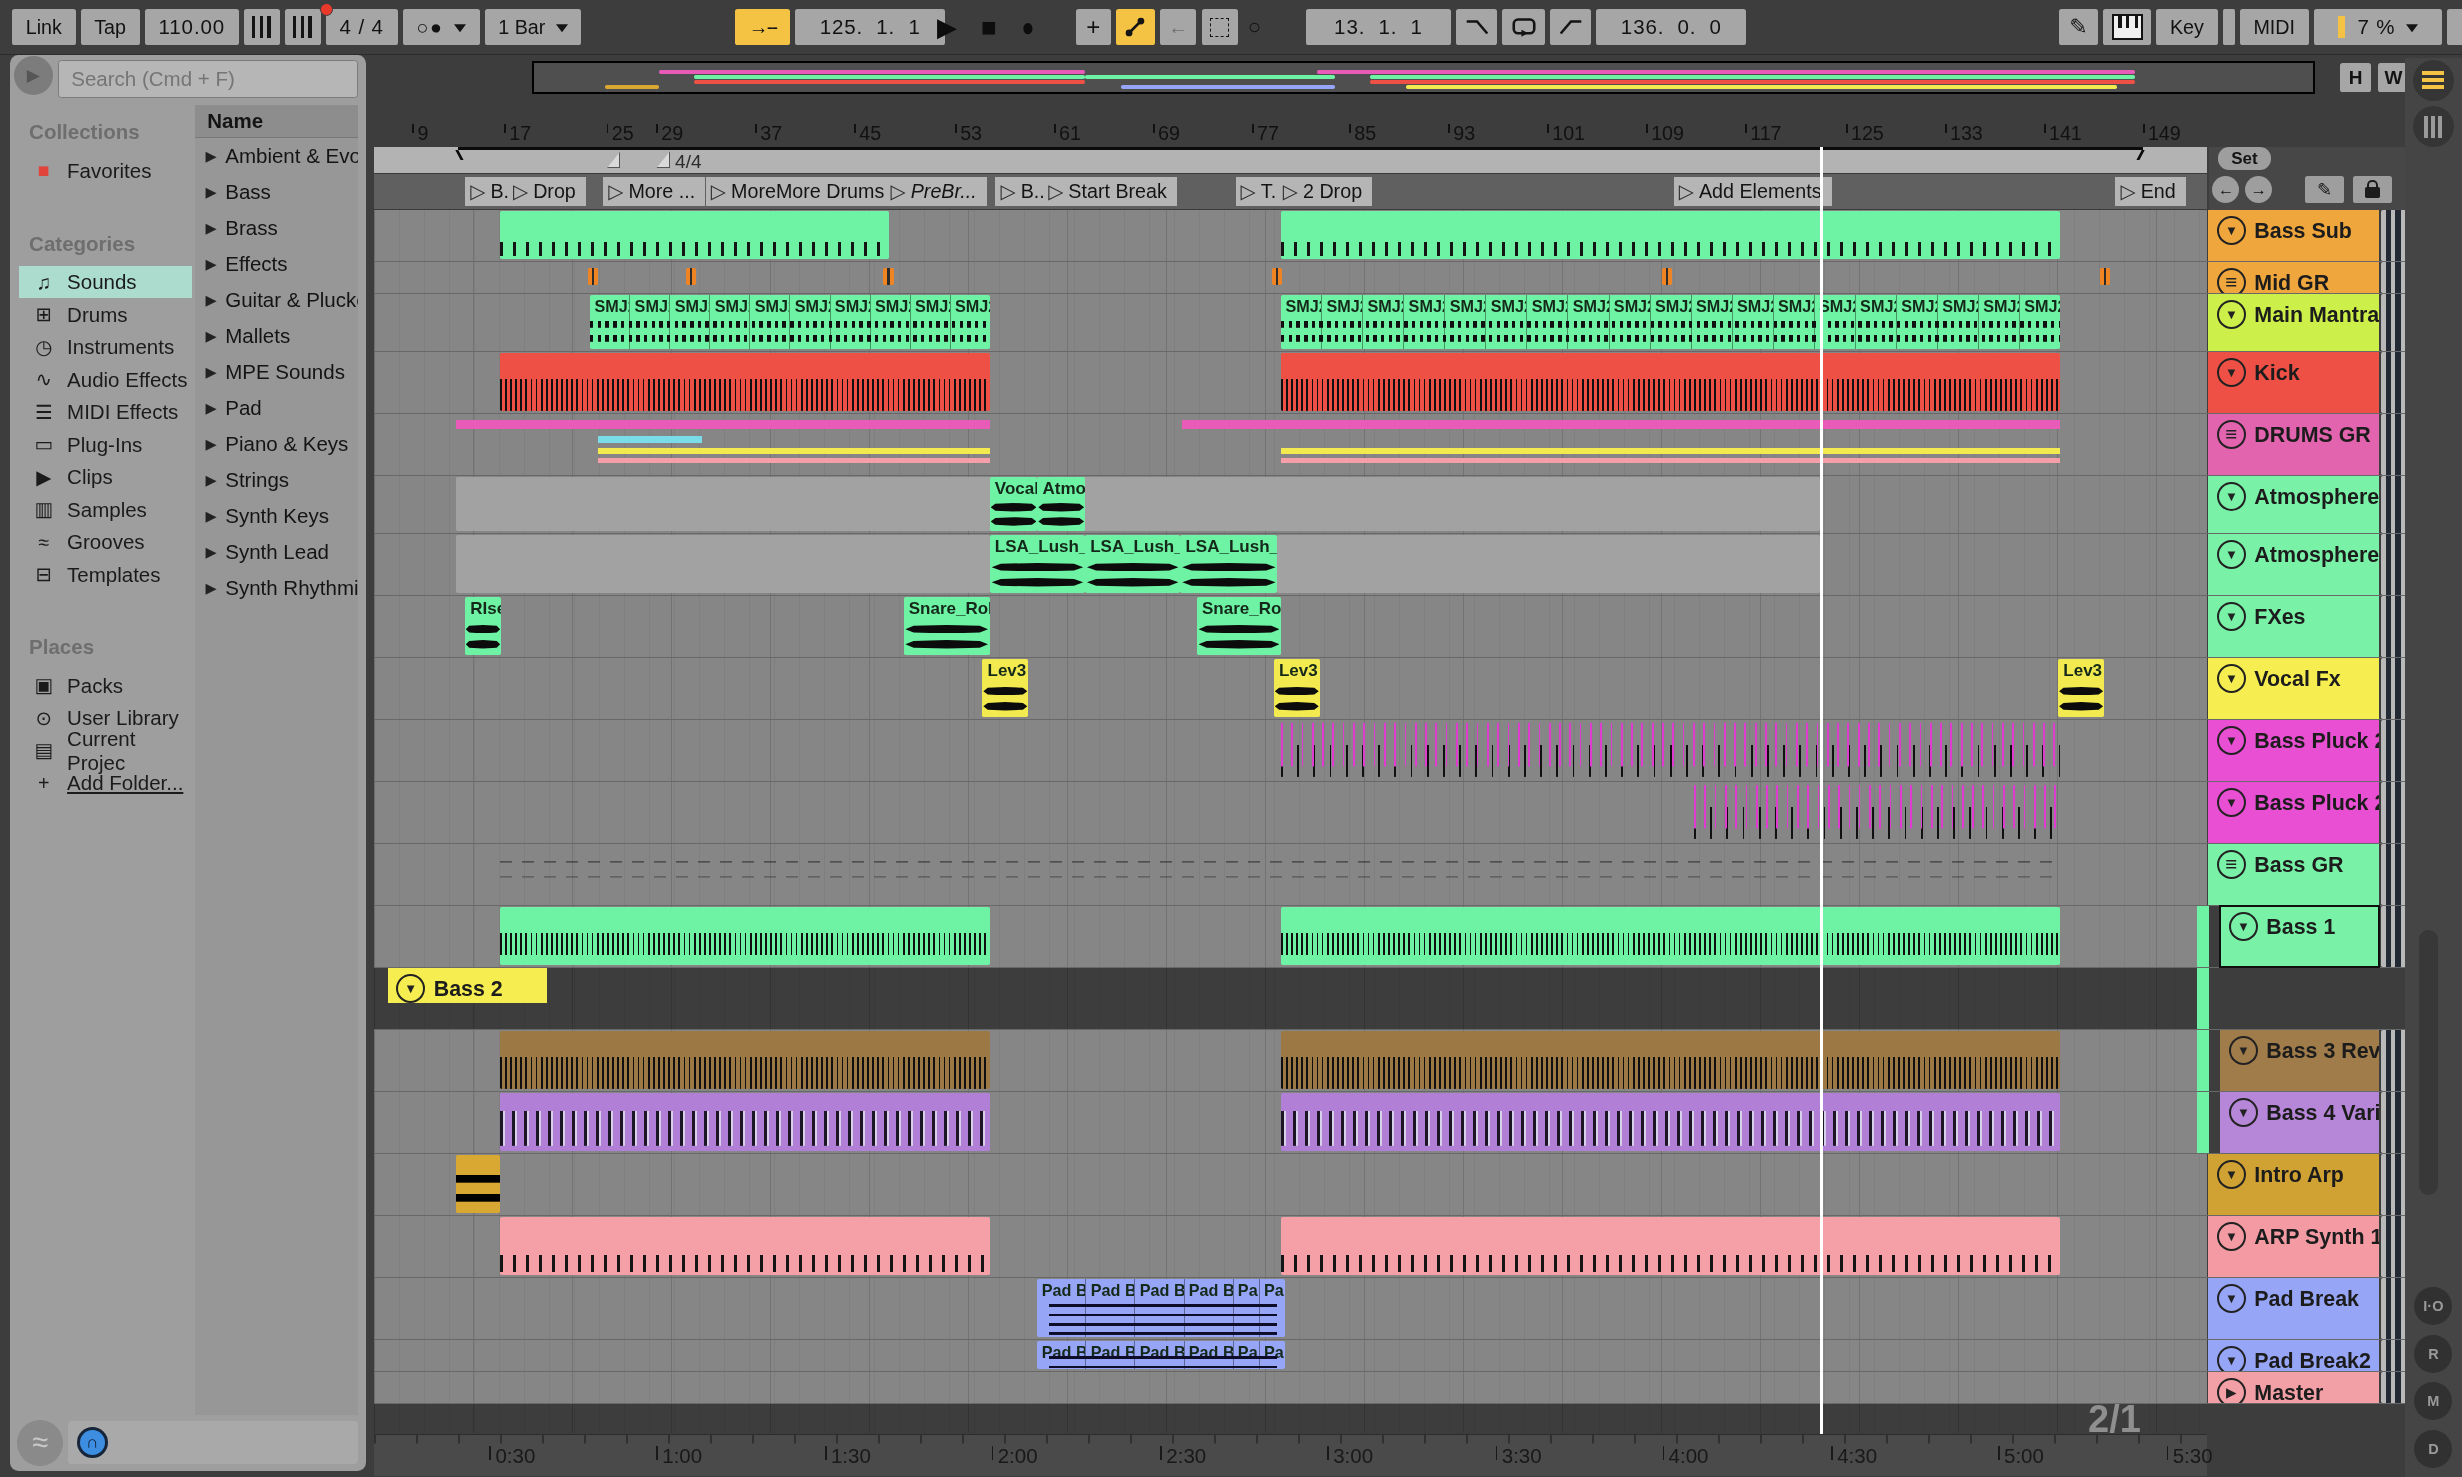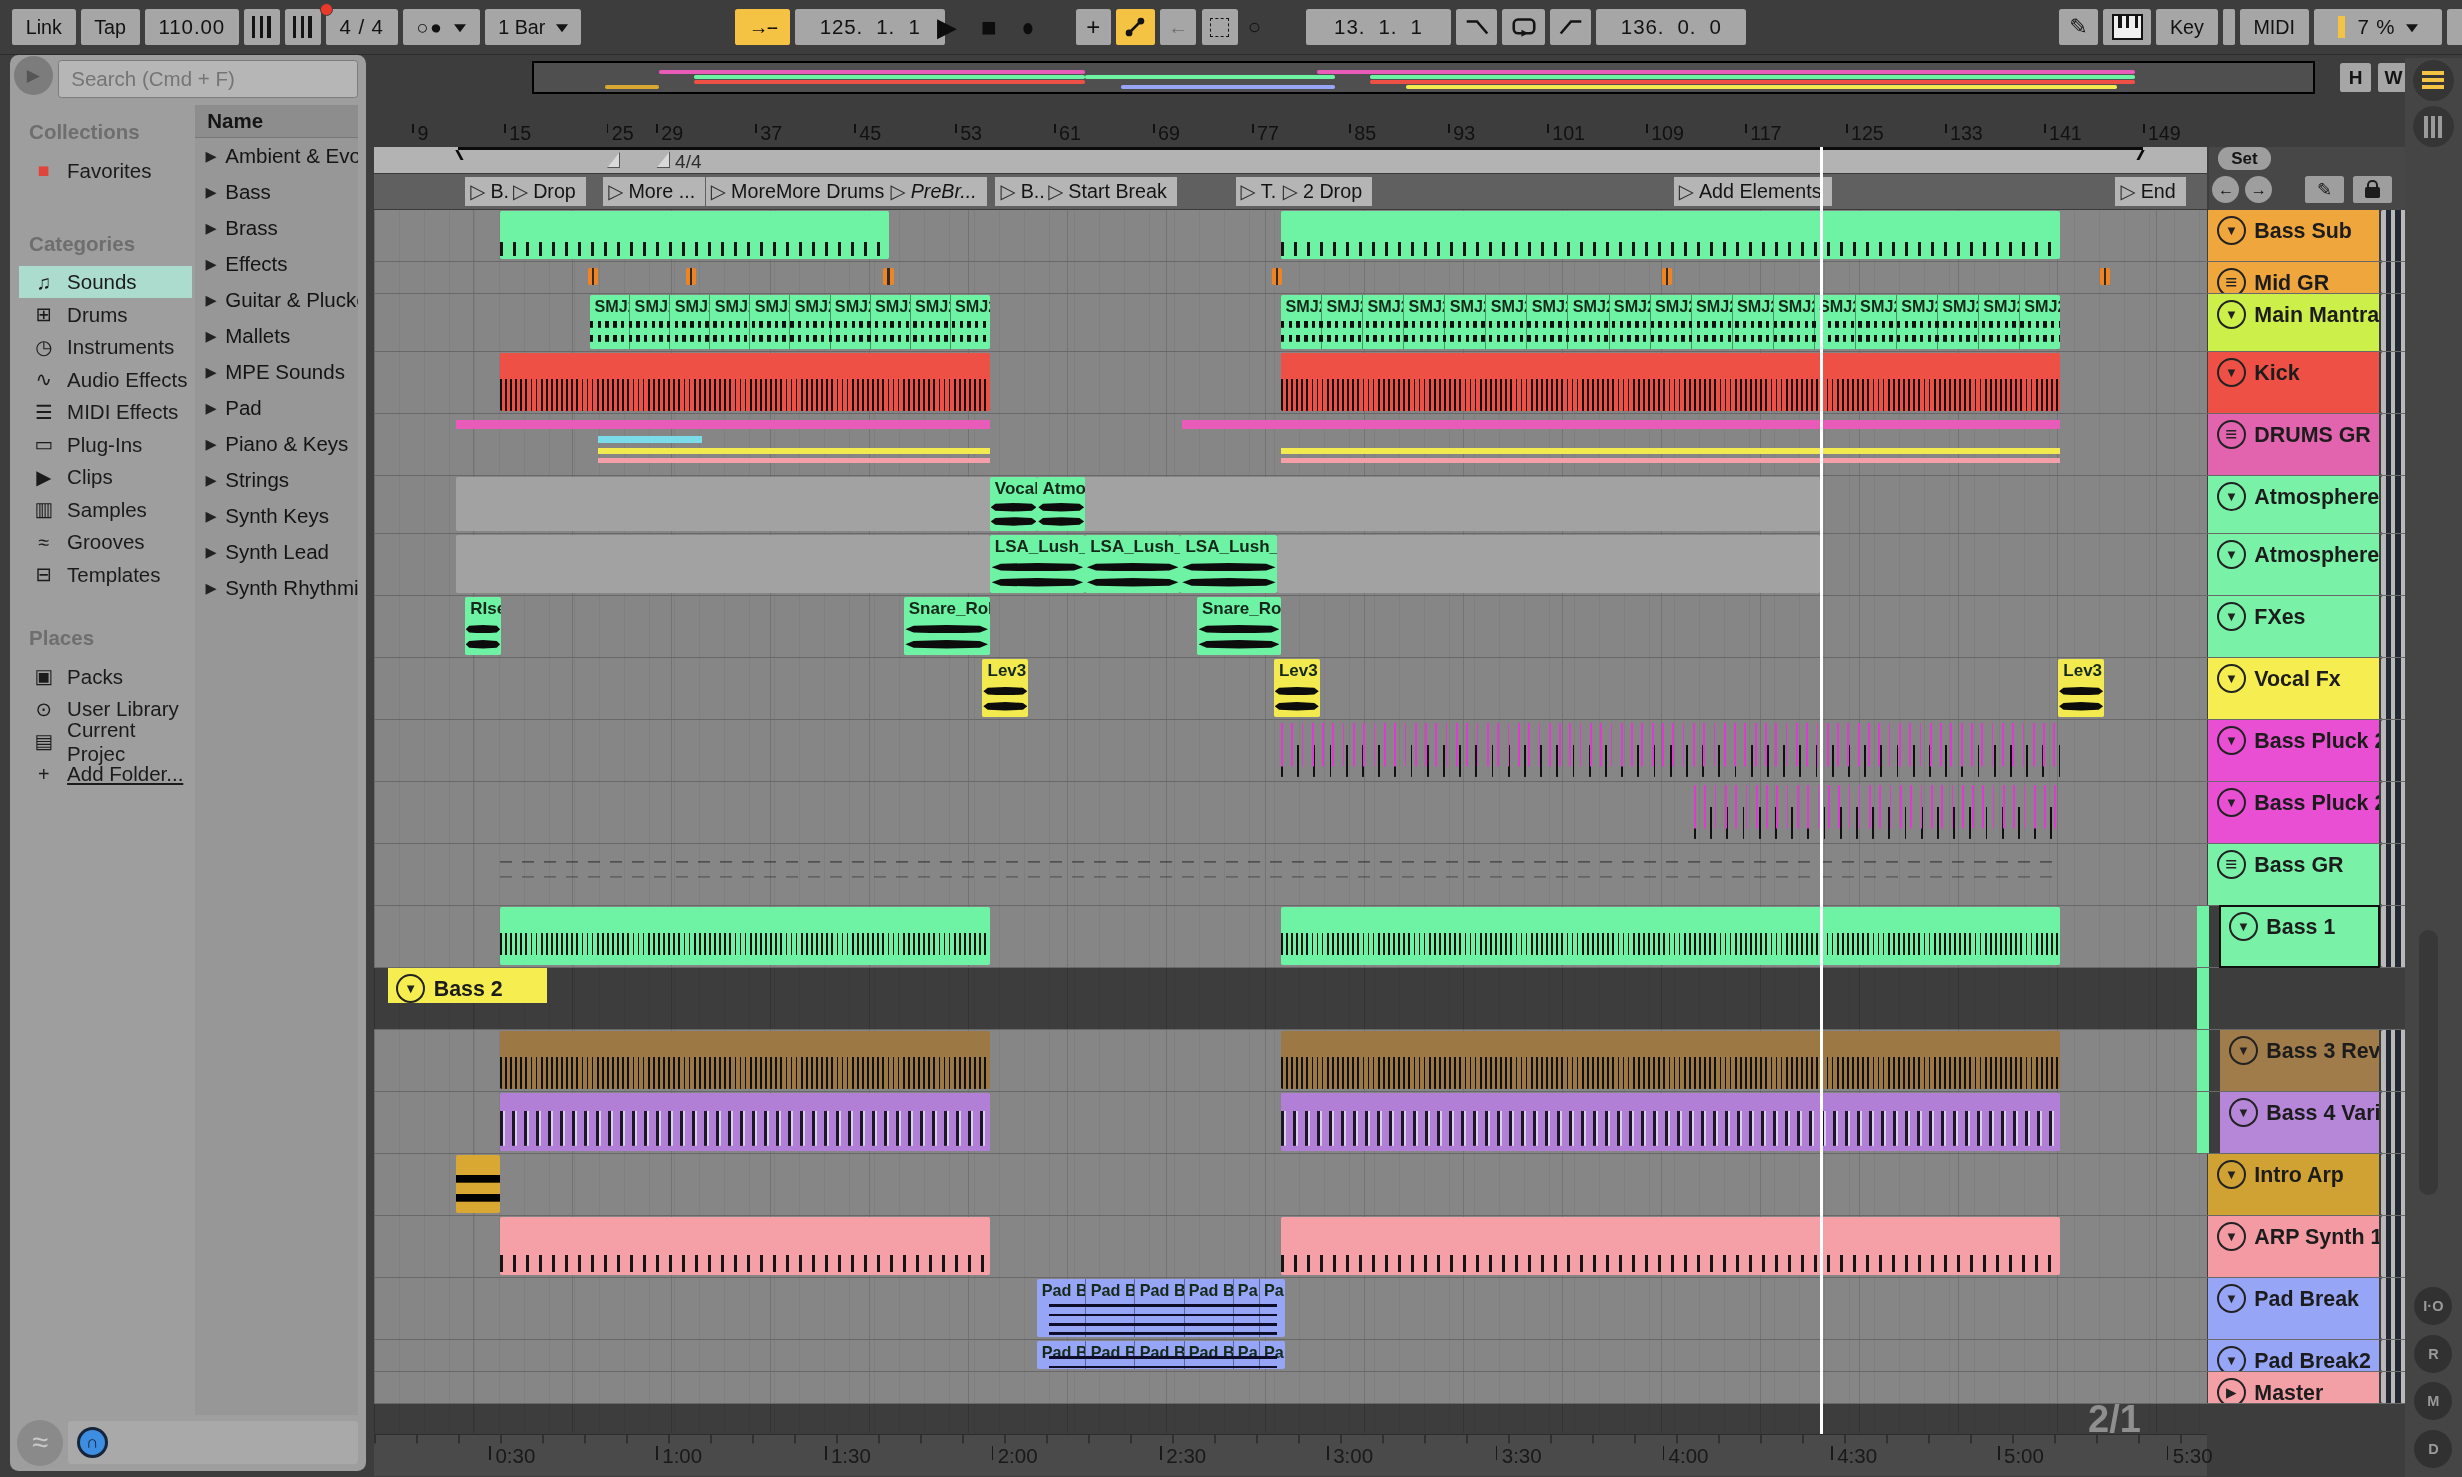--- a/index.html
+++ b/index.html
@@ -305,21 +305,21 @@
     <input type="text" placeholder="Search (Cmd + F)" style="">
   </div>
   <div id="b-sections">
       <div class="b-section" style="margin-bottom: 29px;">
         <div class="b-sec-title">Collections</div>
         <div class="b-item">
           <span class="bicon" style="color: rgb(224, 68, 58);">■</span>
           <span>Favorites</span>
         </div>
       </div>
-      <div class="b-section" style="margin-bottom: 20px;">
+      <div class="b-section" style="margin-bottom: 29px;">
         <div class="b-sec-title">Categories</div>
         <div class="b-item selected">
           <span class="bicon">♫</span>
           <span>Sounds</span>
         </div>
         <div class="b-item">
           <span class="bicon">⊞</span>
           <span>Drums</span>
         </div>
         <div class="b-item">
@@ -462,21 +462,21 @@
     </div>
   <div id="zoom-w" class="zoombtn">
       <span>W</span>
     </div>
 
   <div id="ruler">
       <span class="bar-label" style="left: 2.1%;">
         <span>9</span>
       </span>
       <span class="bar-label" style="left: 7.1%;">
-        <span>15</span>
+        <span>17</span>
       </span>
       <span class="bar-label" style="left: 12.7%;">
         <span>25</span>
       </span>
       <span class="bar-label" style="left: 15.4%;">
         <span>29</span>
       </span>
       <span class="bar-label" style="left: 20.8%;">
         <span>37</span>
       </span>

